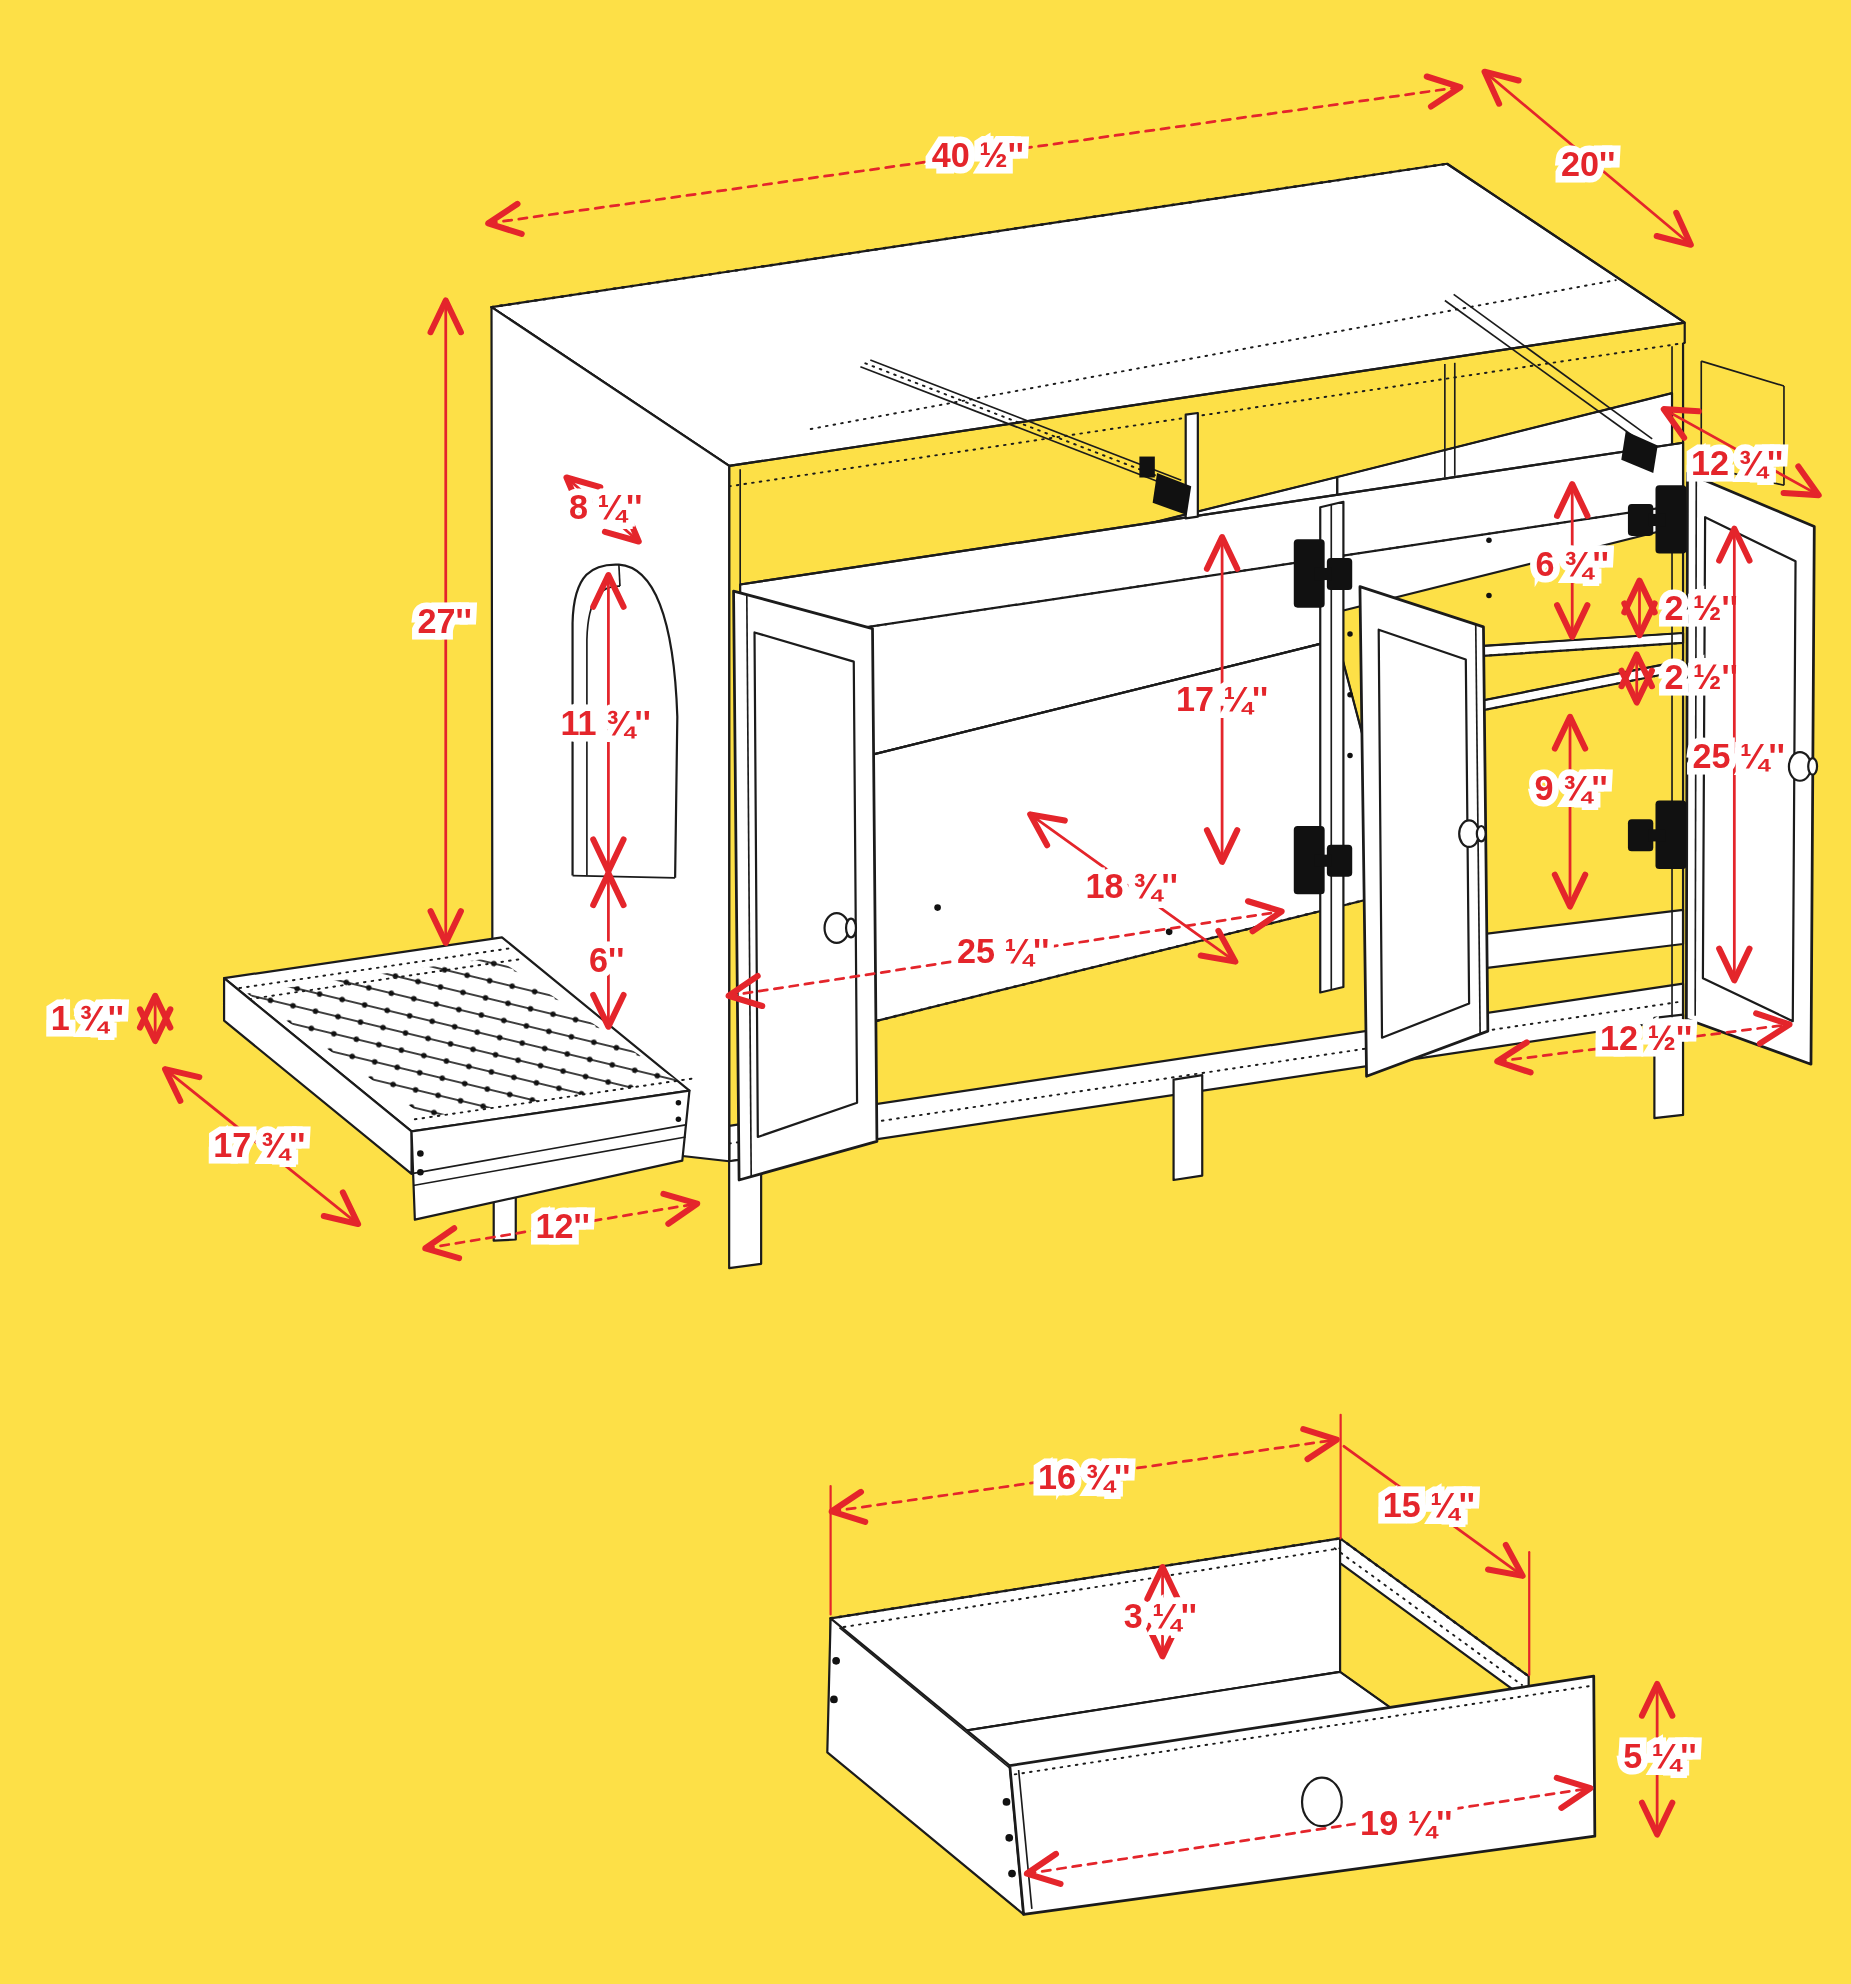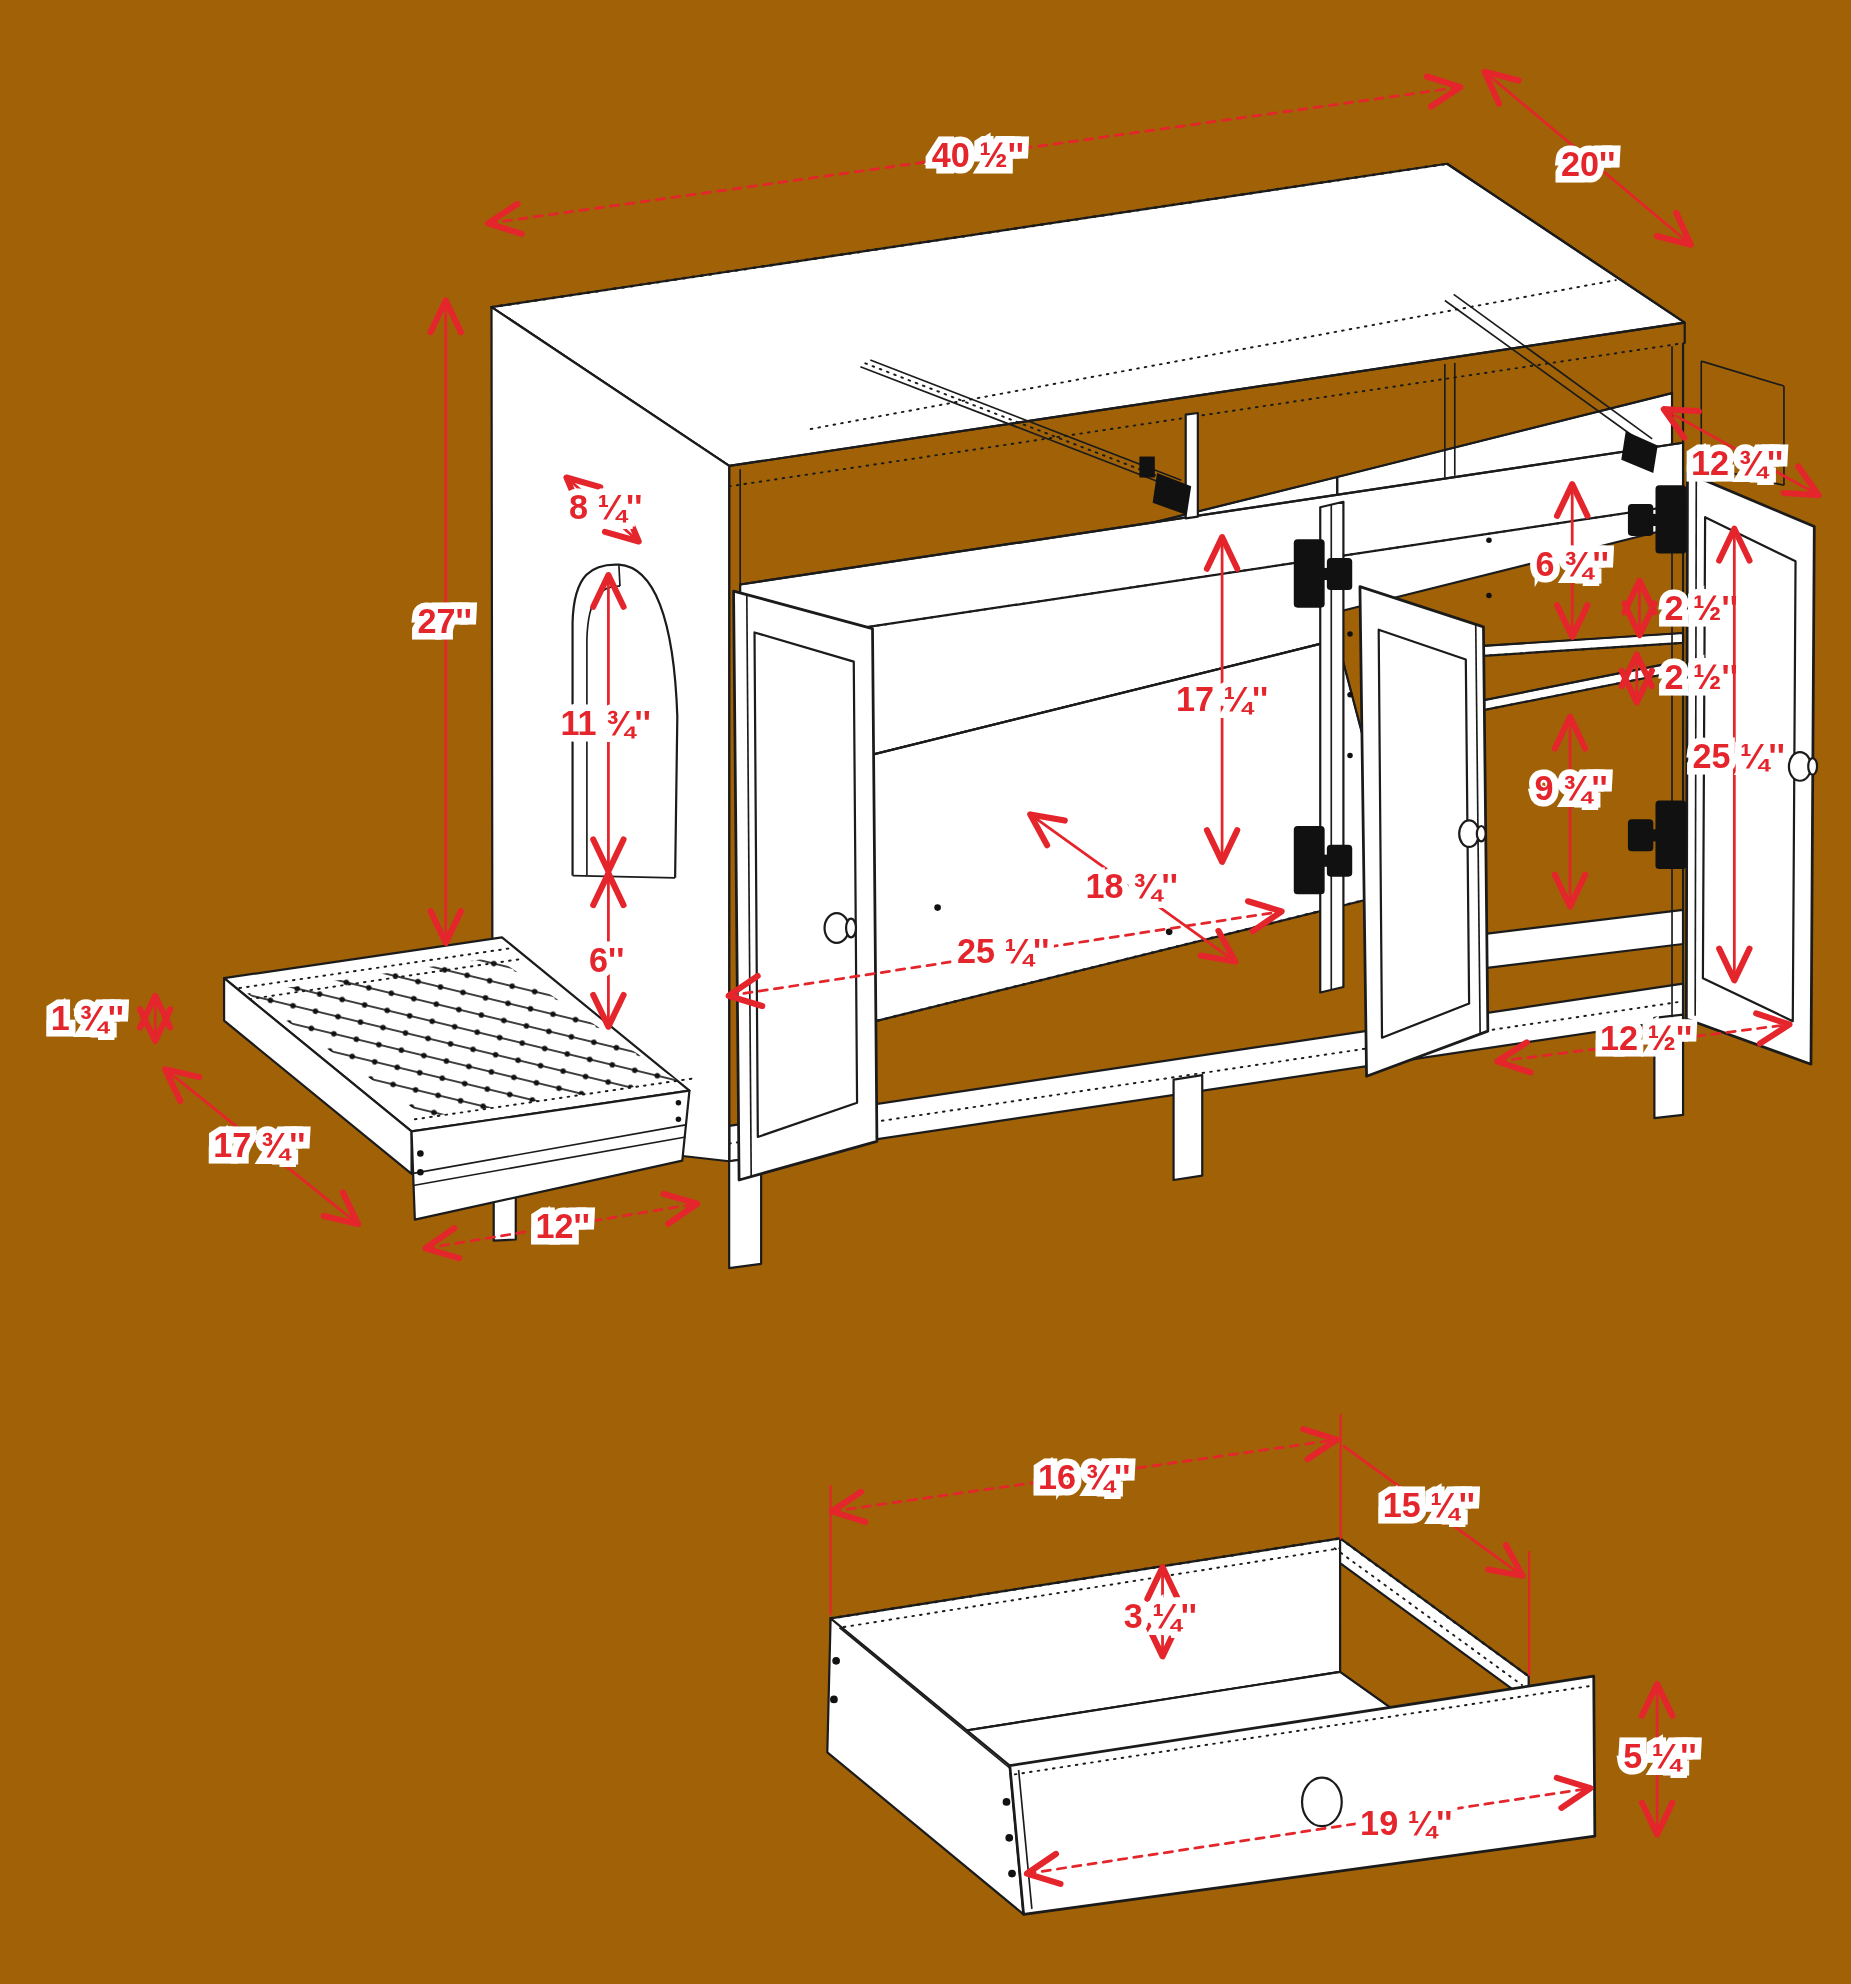--- a/index.html
+++ b/index.html
@@ -1,16 +1,16 @@
 <!DOCTYPE html>
 <html style="font-size:8.8px"><head>
 <meta charset="utf-8">
 <style>
   html,body{margin:0;padding:0;background:#ffffff;}
-  .stage{position:relative;width:1852px;height:1985px;background:#a16207;overflow:hidden;}
+  .stage{position:relative;width:1852px;height:1985px;background:#fde047;overflow:hidden;}
   svg{display:block;}
   
   .k  {stroke:#1b1b1b;fill:none;stroke-width:4;stroke-linejoin:round;}
   .k2 {stroke:#1b1b1b;fill:none;stroke-width:3;stroke-linejoin:round;}
   .kw {fill:#ffffff;stroke:#1b1b1b;stroke-width:4;stroke-linejoin:round;}
   .kw5{fill:#ffffff;stroke:#1b1b1b;stroke-width:5;stroke-linejoin:round;}
   .kd {stroke:#1b1b1b;fill:none;stroke-width:4.5;stroke-dasharray:3 13;stroke-linecap:round;}
   .kd2{stroke:#1b1b1b;fill:none;stroke-width:3.5;stroke-dasharray:3 11;stroke-linecap:round;}
   .kb {fill:#111111;stroke:none;}
   

